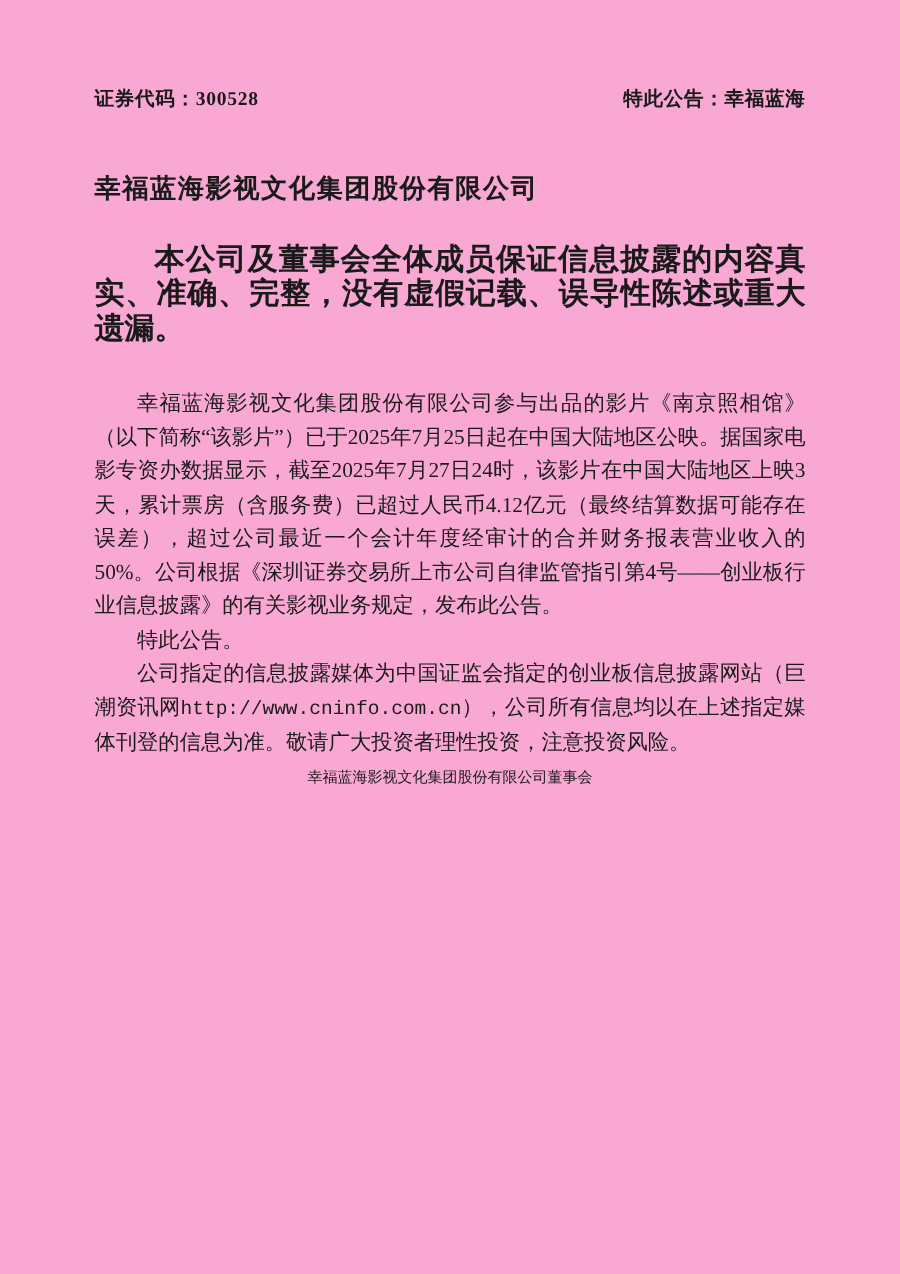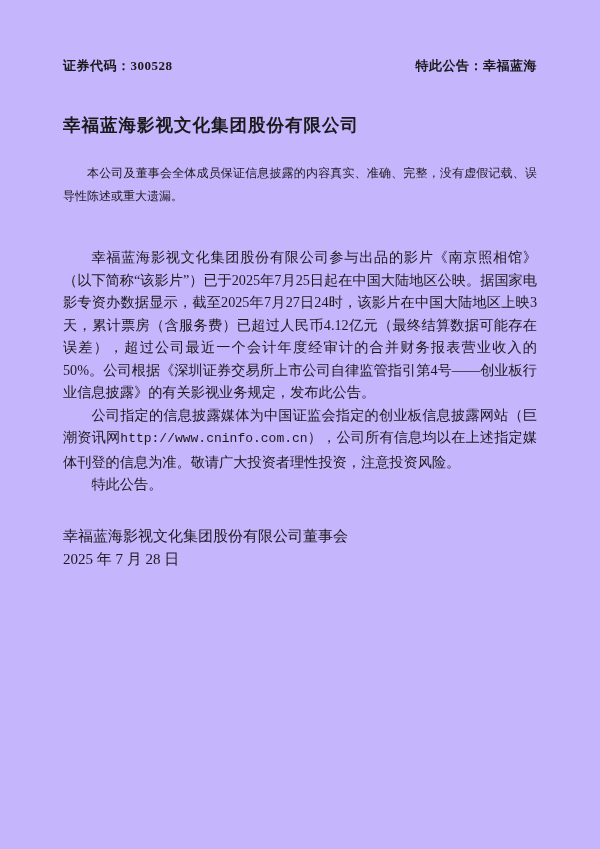--- a/index.html
+++ b/index.html
@@ -12,61 +12,60 @@
     height: 849px;
     overflow: hidden;
     font-family: "Liberation Serif", "DejaVu Serif", serif;
     color: #1a1a1a;
   }
   .page {
     box-sizing: border-box;
     width: 600px;
     height: 849px;
     padding: 57px 63px 0 63px;
-    background: #c4b5fd;
+    background: #f9a8d4;
   }
   .doc-header {
     display: flex;
     justify-content: space-between;
     align-items: baseline;
     font-size: 13px;
     font-weight: bold;
     letter-spacing: 0.5px;
     margin-bottom: 33px;
   }
   .doc-title {
     margin: 0 0 19px 0;
     font-size: 17.5px;
     font-weight: bold;
     line-height: 35px;
     letter-spacing: 1px;
   }
   .declaration {
-    margin: 0 0 38px 0;
+    margin: 0 0 27px 0;
     text-indent: 2em;
     text-align: justify;
-    font-weight: normal;
-    font-size: 12px;
+    font-weight: bold;
+    font-size: 20px;
     line-height: 23px;
   }
   .body-para {
     margin: 0;
     text-indent: 2em;
     text-align: justify;
     font-size: 14.2px;
     line-height: 22.5px;
   }
   .url {
     font-family: "Liberation Mono", "DejaVu Sans Mono", monospace;
     font-size: 13px;
   }
   .signature-block {
-    margin-top: 29px;
-    text-align: left;
-    font-size: 15px;
+    text-align: center;
+    font-size: 10px;
     line-height: 23.5px;
   }
   .signature-date {
     padding-right: 26px;
   }
 </style>
 </head>
 <body>
 
 <div class="page">
@@ -78,22 +77,21 @@
 
   <h1 class="doc-title">
     <span>幸福蓝海影视文化集团股份有限公司</span><br>
   </h1>
 
   <p class="declaration">本公司及董事会全体成员保证信息披露的内容真实、准确、完整，没有虚假记载、误导性陈述或重大遗漏。</p>
 
   <p class="body-para">幸福蓝海影视文化集团股份有限公司参与出品的影片《南京照相馆》（以下简称“该影片”）已于2025年7月25日起在中国大陆地区公映。据国家电影专资办数据显示，截至2025年7月27日24时，该影片在中国大陆地区上映3天，累计票房（含服务费）已超过人民币4.12亿元（最终结算数据可能存在误差），超过公司最近一个会计年度经审计的合并财务报表营业收入的50%。公司根据《深圳证券交易所上市公司自律监管指引第4号——创业板行业信息披露》的有关影视业务规定，发布此公告。</p>
 
 
+  <p class="body-para">特此公告。</p>
+
   <p class="body-para"><span>公司指定的信息披露媒体为中国证监会指定的创业板信息披露网站（巨潮资讯网</span><span class="url">http://www.cninfo.com.cn</span><span>），公司所有信息均以在上述指定媒体刊登的信息为准。敬请广大投资者理性投资，注意投资风险。</span></p>
-
-  <p class="body-para">特此公告。</p>
 
   <div class="signature-block">
     <div>幸福蓝海影视文化集团股份有限公司董事会</div>
-    <div class="signature-date">2025 年 7 月 28 日</div>
   </div>
 
 </div>
 
 </body></html>

